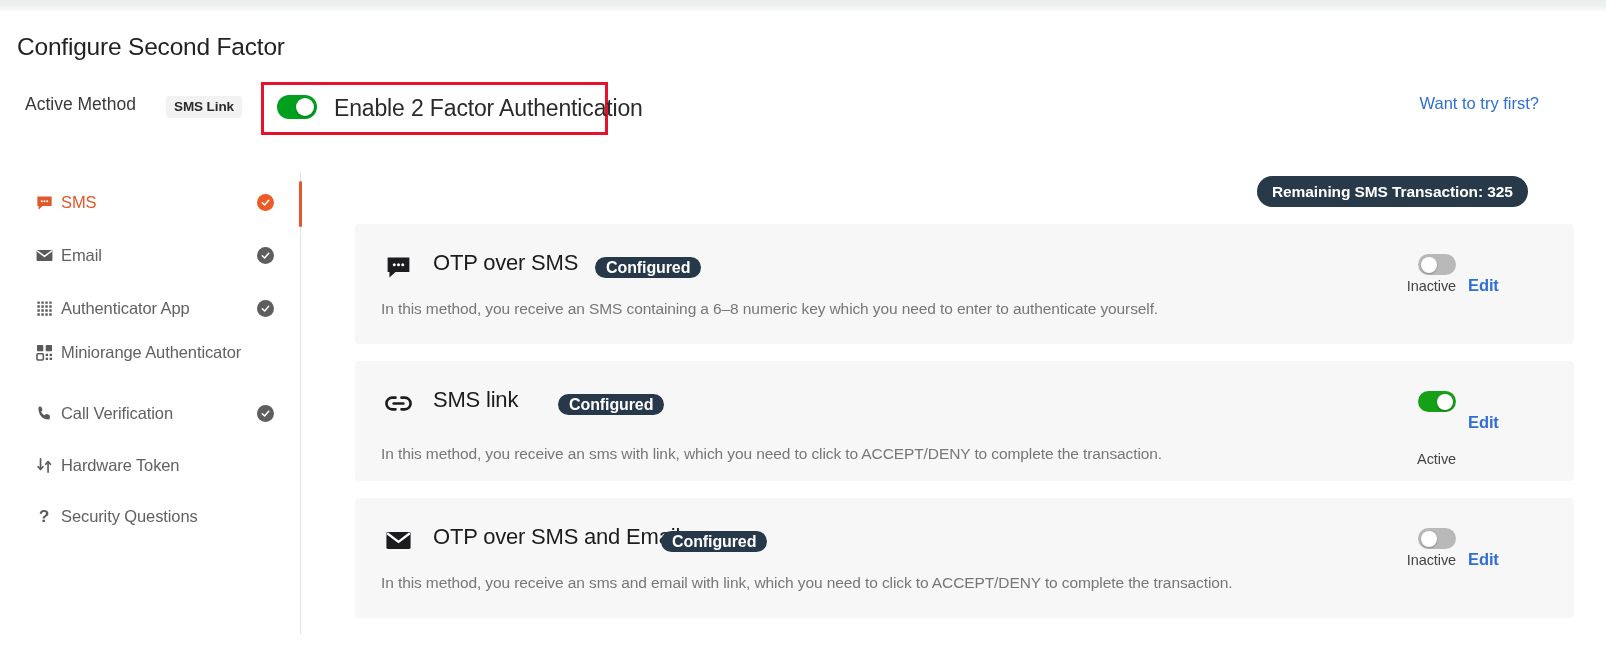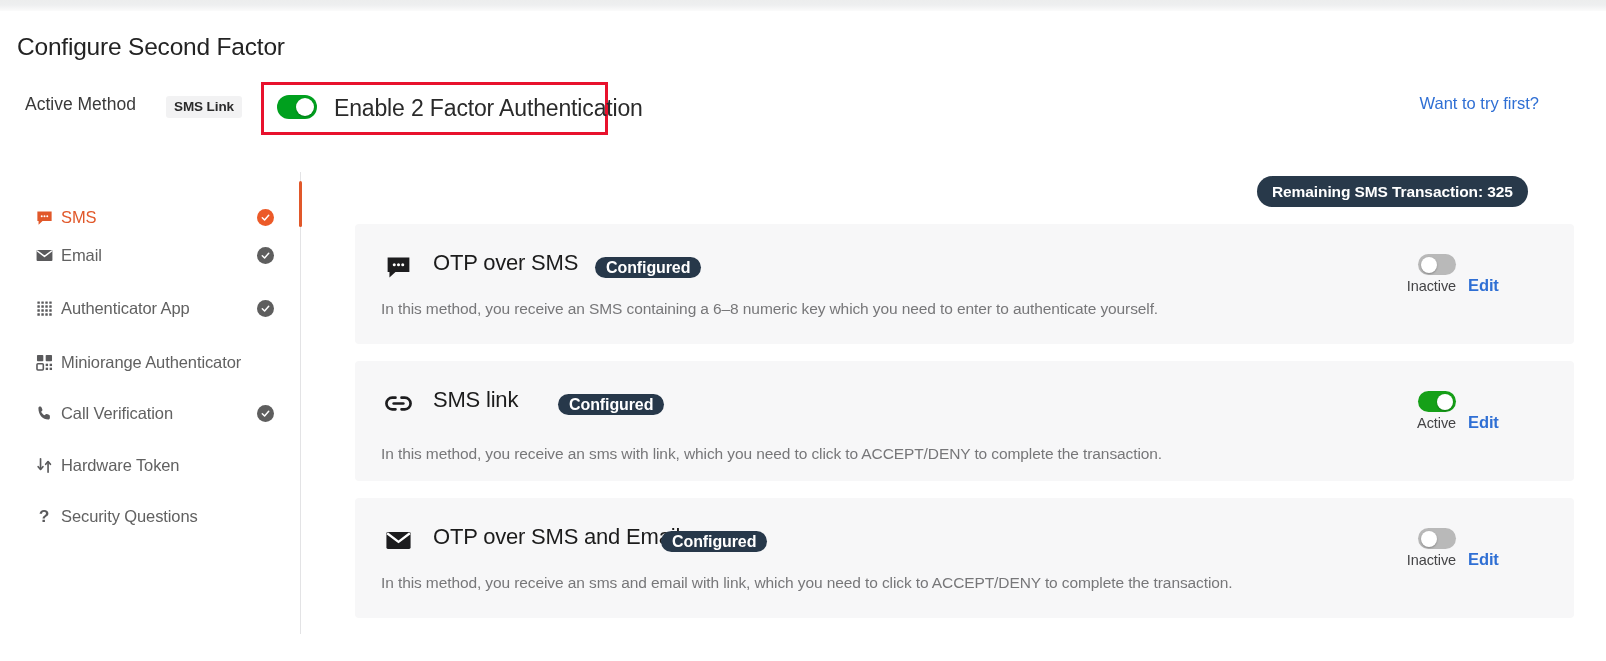--- a/index.html
+++ b/index.html
@@ -302,21 +302,21 @@
       <span class="knob"></span>
     </span>
   </div>
   <div class="hdr-toggle-label">Enable 2 Factor Authentication</div>
 
   <a class="try-first" href="#">Want to try first?</a>
 
   <div class="side-divider"></div>
   <div class="side-accent"></div>
   <div class="sidebar" id="sidebar">
-      <div class="side-item active" style="top: 25px; text-align: center;">
+      <div class="side-item active" style="top: 10px; text-align: center;">
         <span class="side-icon">
           <svg width="19" height="19" viewBox="0 0 24 24" fill="none">
       <path d="M3 4.5h18v12H9.5L4.5 21v-4.5H3z" fill="#e1582a"></path>
       <circle cx="8.5" cy="10.5" r="1.25" fill="#fff"></circle>
       <circle cx="12" cy="10.5" r="1.25" fill="#fff"></circle>
       <circle cx="15.5" cy="10.5" r="1.25" fill="#fff"></circle>
     </svg>
         </span>
         <span class="side-label">SMS</span>
         <span class="side-check">
@@ -366,21 +366,21 @@
         </span>
         <span class="side-label">Authenticator App</span>
         <span class="side-check">
           <span class="check-badge">
             <svg width="11" height="11" viewBox="0 0 24 24">
               <path d="M5 12.5 10 17.5 19 7" stroke="#fff" stroke-width="3.2" fill="none" stroke-linecap="round" stroke-linejoin="round"></path>
             </svg>
           </span>
         </span>
       </div>
-      <div class="side-item" style="top: 170px; padding-left: 12px;">
+      <div class="side-item" style="top: 160px; padding-left: 12px;">
         <span class="side-icon">
           <svg width="19" height="19" viewBox="0 0 24 24">
       <rect x="2.5" y="2.5" width="8" height="8" rx="1" fill="#5a5a5c"></rect>
       <rect x="13.5" y="2.5" width="8" height="8" rx="1" fill="#5a5a5c"></rect>
       <rect x="2.5" y="13.5" width="8" height="8" rx="1.2" fill="none" stroke="#5a5a5c" stroke-width="2"></rect>
       <rect x="13.5" y="13.5" width="3" height="3" fill="#5a5a5c"></rect>
       <rect x="18.5" y="13.5" width="3" height="3" fill="#5a5a5c"></rect>
       <rect x="13.5" y="18.5" width="3" height="3" fill="#5a5a5c"></rect>
       <rect x="18.5" y="18.5" width="3" height="3" fill="#5a5a5c"></rect>
     </svg>
@@ -450,21 +450,21 @@
         <div class="card-icon">
           <svg width="29" height="29" viewBox="0 0 24 24" fill="none">
       <path d="M9.5 7.2H6.8a4.8 4.8 0 0 0 0 9.6h2.7" stroke="#1d1d1f" stroke-width="2.2" stroke-linecap="round"></path>
       <path d="M14.5 7.2h2.7a4.8 4.8 0 0 1 0 9.6h-2.7" stroke="#1d1d1f" stroke-width="2.2" stroke-linecap="round"></path>
       <path d="M8 12h8" stroke="#1d1d1f" stroke-width="2.2" stroke-linecap="round"></path>
     </svg>
         </div>
         <div class="card-title">SMS link</div>
         <div class="card-badge" style="left: 203px;">Configured</div>
         <div class="card-desc" style="top: 84px; text-align: center;">In this method, you receive an sms with link, which you need to click to ACCEPT/DENY to complete the transaction.</div>
-        <div class="card-toggle-wrap" style="top: 30px;">
+        <div class="card-toggle-wrap" style="top: 30px; gap: 36px;">
           <span class="toggle sm on">
        <span class="knob"></span>
      </span>
      <span class="toggle-state">Active</span>
         </div>
         <a class="card-edit" href="#" style="top: 52px;">Edit</a>
       </div>
       <div class="card" style="top: 498px; height: 120px;">
         <div class="card-icon">
           <svg width="29" height="29" viewBox="0 0 24 24" fill="none">

